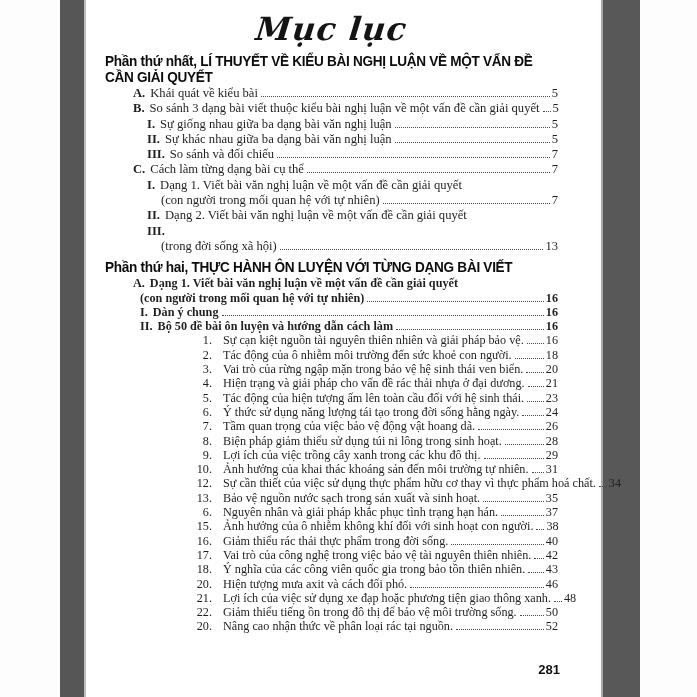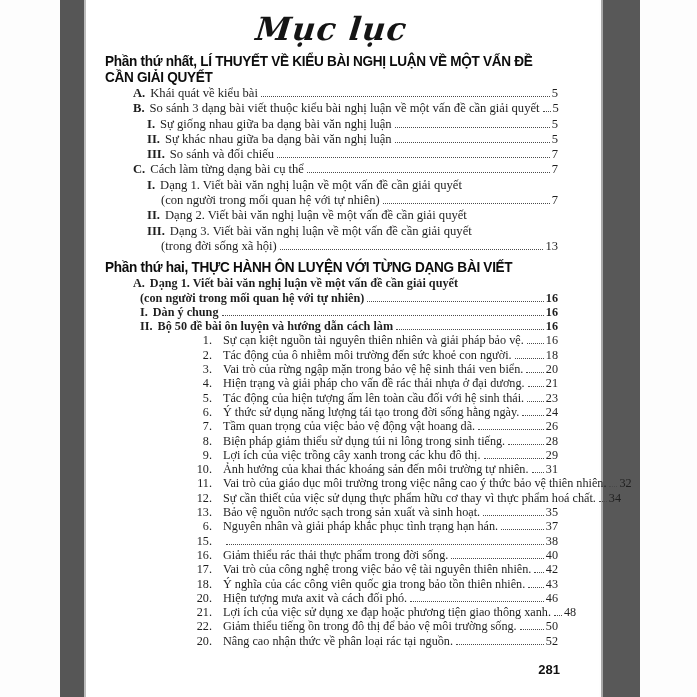--- a/index.html
+++ b/index.html
@@ -142,21 +142,20 @@
             <span class="entry-text">(con người trong mối quan hệ với tự nhiên)</span>
             <span class="dots"></span>
             <span class="pg">7</span>
           </div>
           <div class="toc-row ind1">
             <span class="prefix">II.</span>
             <span class="entry-text">Dạng 2. Viết bài văn nghị luận về một vấn đề cần giải quyết</span>
           </div>
           <div class="toc-row ind1">
             <span class="prefix">III.</span>
-            <span class="entry-text">Dạng 3. Viết bài văn nghị luận về một vấn đề cần giải quyết</span>
           </div>
           <div class="toc-row ind2">
             <span class="entry-text">(trong đời sống xã hội)</span>
             <span class="dots"></span>
             <span class="pg">13</span>
           </div>
         </div>
     </section>
 
     <section class="sec-2">
@@ -220,62 +219,57 @@
             <span class="pg">24</span>
           </div>
           <div class="toc-row ind0 numbered">
             <span class="num-col">7.</span>
             <span class="entry-text">Tầm quan trọng của việc bảo vệ động vật hoang dã.</span>
             <span class="dots"></span>
             <span class="pg">26</span>
           </div>
           <div class="toc-row ind0 numbered">
             <span class="num-col">8.</span>
-            <span class="entry-text">Biện pháp giảm thiểu sử dụng túi ni lông trong sinh tiếng.</span>
+            <span class="entry-text">Biện pháp giảm thiểu sử dụng túi ni lông trong sinh hoạt.</span>
             <span class="dots"></span>
             <span class="pg">28</span>
           </div>
           <div class="toc-row ind0 numbered">
             <span class="num-col">9.</span>
             <span class="entry-text">Lợi ích của việc trồng cây xanh trong các khu đô thị.</span>
             <span class="dots"></span>
             <span class="pg">29</span>
           </div>
           <div class="toc-row ind0 numbered">
             <span class="num-col">10.</span>
             <span class="entry-text">Ảnh hưởng của khai thác khoáng sản đến môi trường tự nhiên.</span>
             <span class="dots"></span>
             <span class="pg">31</span>
           </div>
           <div class="toc-row ind0 numbered">
-            <span class="num-col">11.</span>
-            <span class="entry-text">Vai trò của giáo dục môi trường trong việc nâng cao ý thức bảo vệ thiên nhiên.</span>
-            <span class="dots"></span>
-            <span class="pg">32</span>
-          </div>
-          <div class="toc-row ind0 numbered">
             <span class="num-col">12.</span>
             <span class="entry-text">Sự cần thiết của việc sử dụng thực phẩm hữu cơ thay vì thực phẩm hoá chất.</span>
             <span class="dots"></span>
             <span class="pg">34</span>
           </div>
           <div class="toc-row ind0 numbered">
             <span class="num-col">13.</span>
             <span class="entry-text">Bảo vệ nguồn nước sạch trong sản xuất và sinh hoạt.</span>
             <span class="dots"></span>
             <span class="pg">35</span>
           </div>
           <div class="toc-row ind0 numbered">
             <span class="num-col">6.</span>
             <span class="entry-text">Nguyên nhân và giải pháp khắc phục tình trạng hạn hán.</span>
             <span class="dots"></span>
             <span class="pg">37</span>
           </div>
           <div class="toc-row ind0 numbered">
             <span class="num-col">15.</span>
+            <span class="entry-text">Ảnh hưởng của ô nhiễm không khí đối với sinh hoạt con người.</span>
             <span class="dots"></span>
             <span class="pg">38</span>
           </div>
           <div class="toc-row ind0 numbered">
             <span class="num-col">16.</span>
             <span class="entry-text">Giảm thiểu rác thải thực phẩm trong đời sống.</span>
             <span class="dots"></span>
             <span class="pg">40</span>
           </div>
           <div class="toc-row ind0 numbered">

